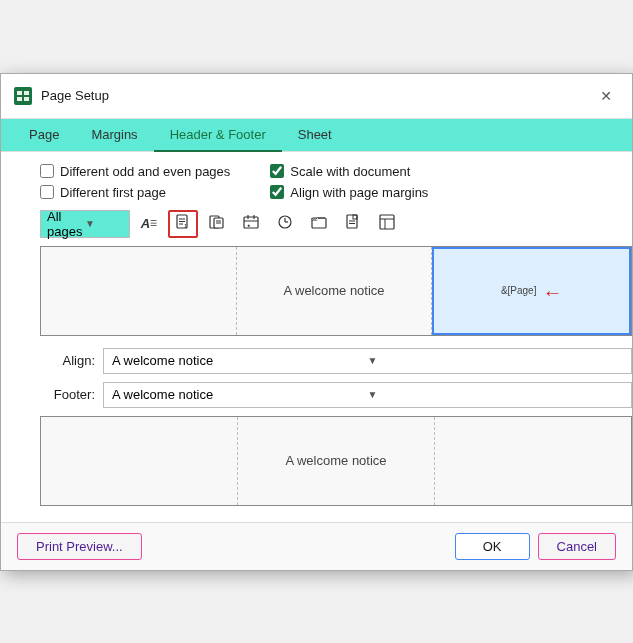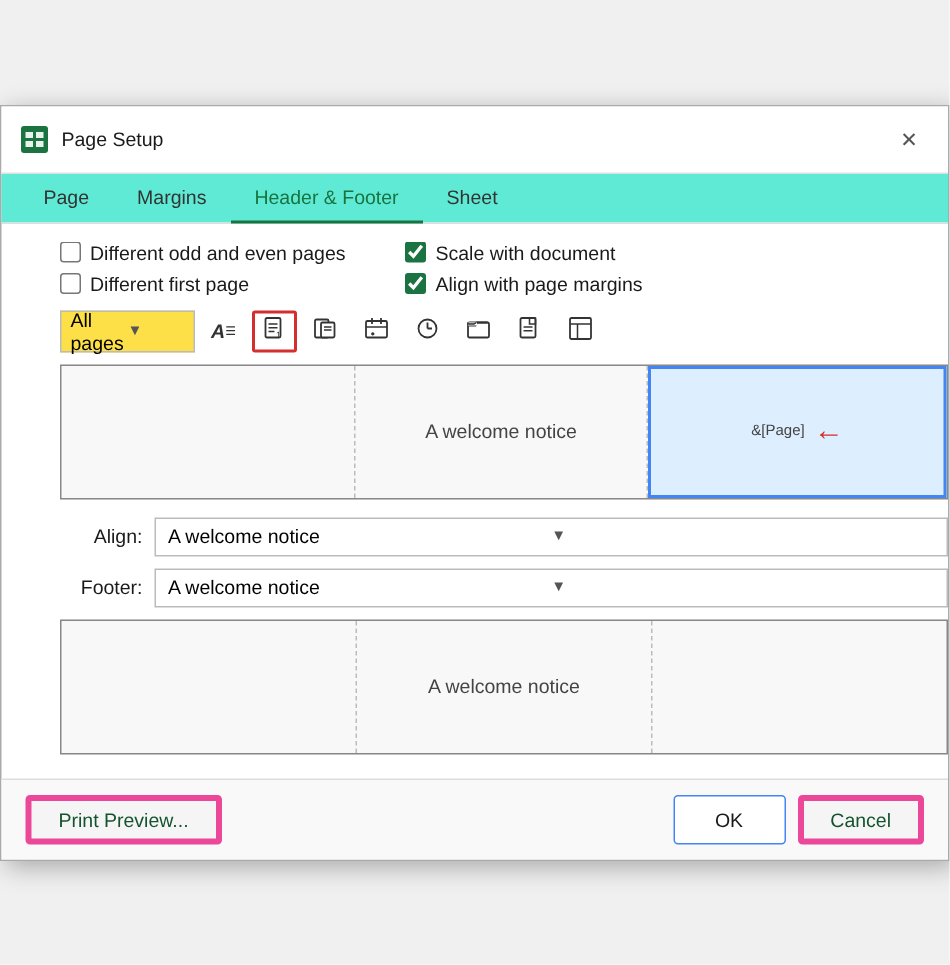--- a/index.html
+++ b/index.html
@@ -99,21 +99,21 @@
     .toolbar-row {
       display: flex;
       align-items: center;
       gap: 4px;
       margin: 10px 0 8px 0;
     }
     .dropdown-small {
       display: flex;
       align-items: center;
       border: 1px solid #bbb;
-      background: #fde047;
+      background: #5eead4;
       padding: 3px 6px;
       font-size: 13px;
       cursor: pointer;
       min-width: 90px;
       height: 28px;
     }
     .dropdown-small span { flex: 1; }
     .dropdown-small .arrow { font-size: 10px; color: #555; }
     .toolbar-btn {
       width: 30px;
@@ -208,23 +208,23 @@
       padding: 10px 16px;
       background: #f9f9f9;
       border-top: 1px solid #ddd;
       margin-top: 4px;
     }
     .btn {
       padding: 5px 18px;
       font-size: 13px;
       cursor: pointer;
       border-radius: 3px;
-      border: 4px solid #ec4899;
+      border: 1px solid #ec4899;
       background: #f5f5f5;
-      color: #14532d;
+      color: #4c1d95;
     }
     .btn-primary {
       background: #fff;
       border: 1px solid #4285f4;
       color: #1a1a1a;
       min-width: 75px;
     }
     .bottom-right-btns { display: flex; gap: 8px; }
   </style>
 </head>

